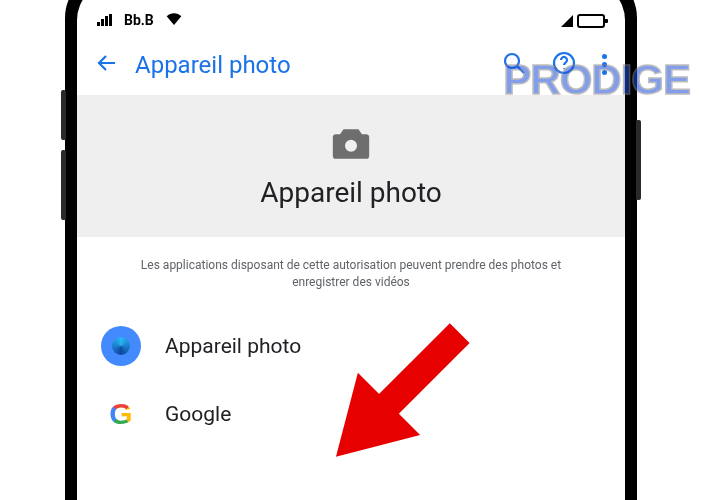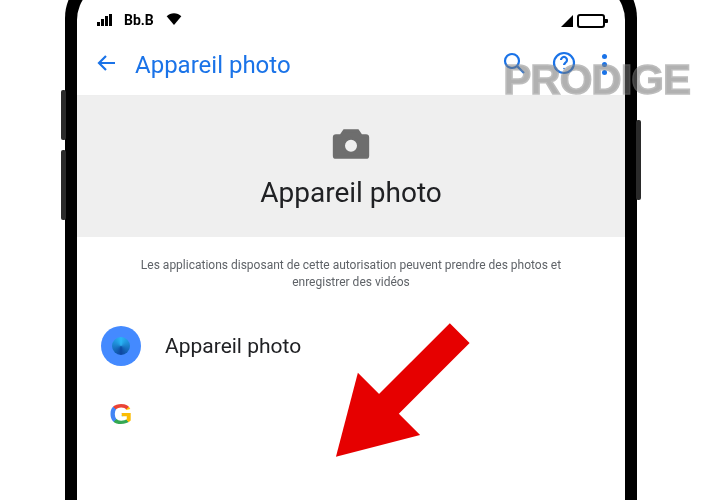--- a/index.html
+++ b/index.html
@@ -173,21 +173,21 @@
     .app-label { font-size: 21px; color: #202124; }
     
     .watermark {
       position: absolute;
       top: 62px;
       right: 12px;
       text-align: center;
       z-index: 100;
       opacity: 0.55;
       font-family: Arial, sans-serif;
-      color: #737373;
+      color: #1d4ed8;
       line-height: 0.85;
     }
     .watermark .l1 {
       font-size: 42px;
       font-weight: 900;
       letter-spacing: -1px;
       -webkit-text-stroke: 1.5px #888;
     }
     .watermark .l2 {
       font-size: 20px;
@@ -280,20 +280,21 @@
 
     <div class="app-row">
       <span class="app-icon camera-app-icon"></span>
       <span class="app-label">Appareil photo</span>
     </div>
 
     <div class="app-row">
       <span class="app-icon">
         <span class="google-g">G</span>
       </span>
+      <span class="app-label">Google</span>
     </div>
 
   </div>
 </div>
 
 <div class="watermark">
   <div class="l1">PRODIGE</div>
 </div>
 
 <svg class="red-arrow" width="200" height="200" viewBox="0 0 200 200">

